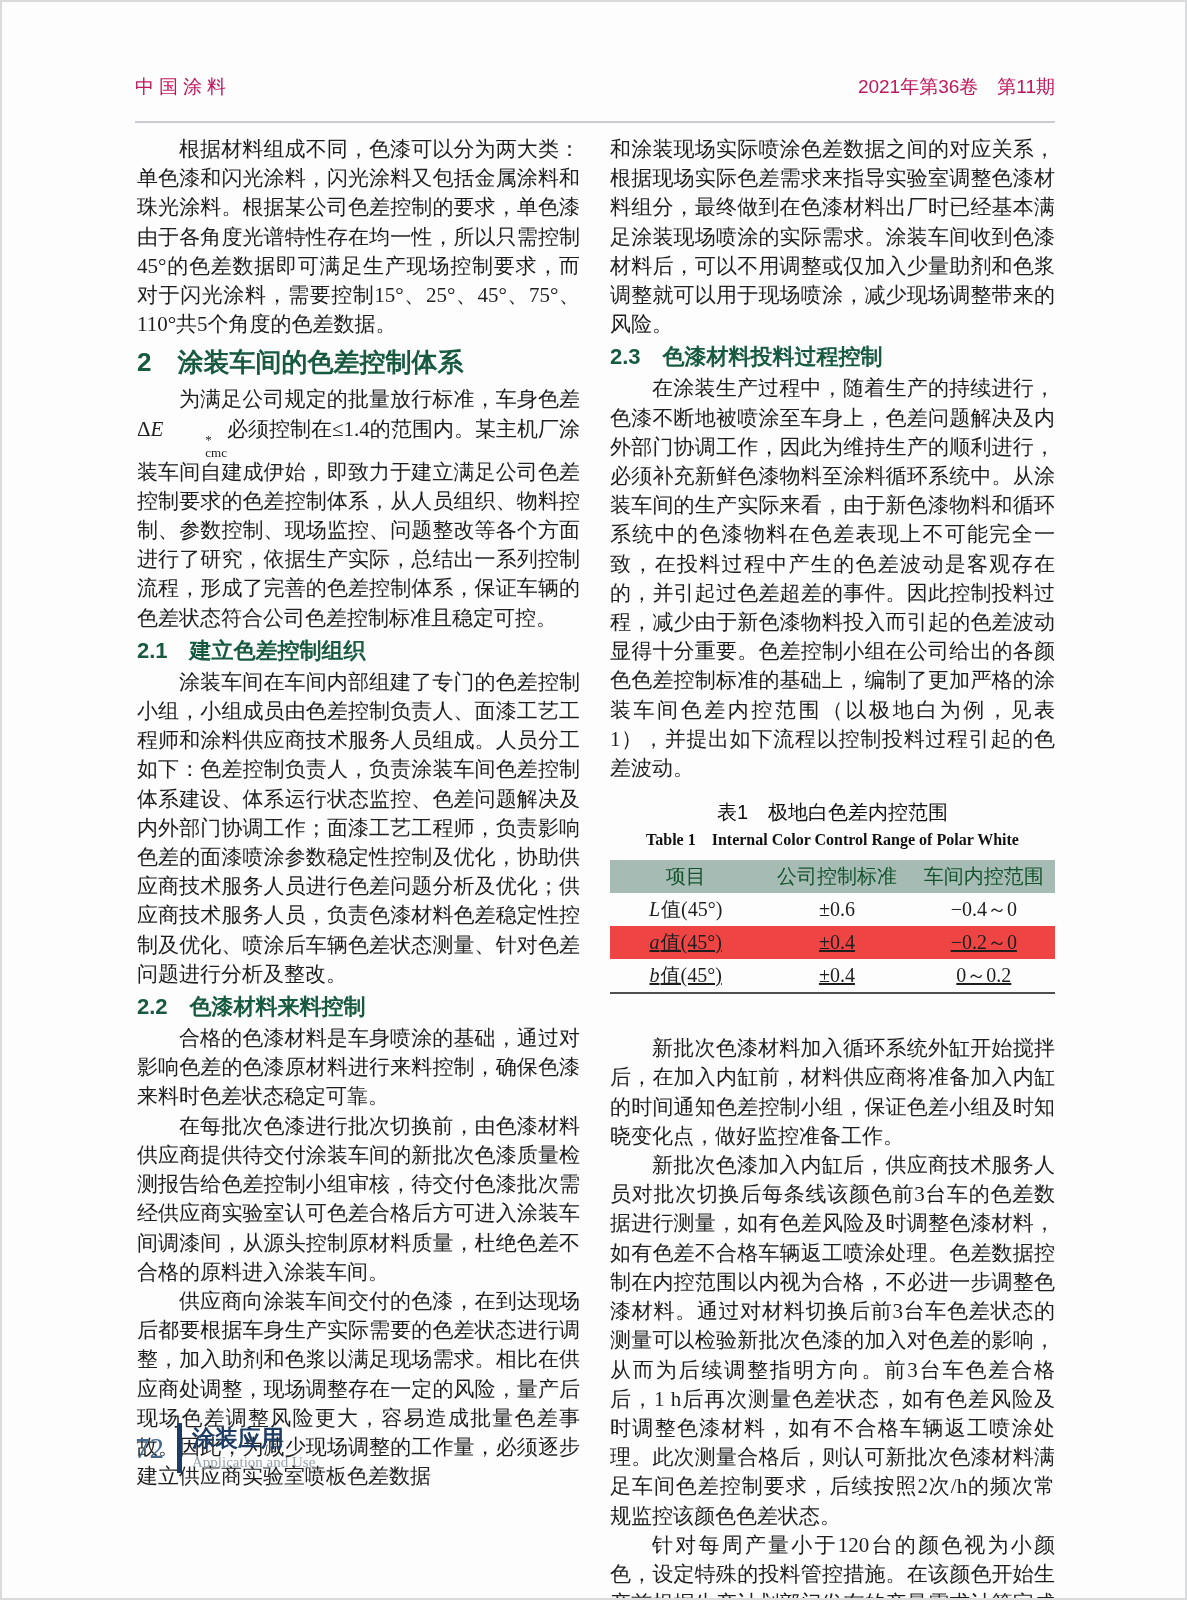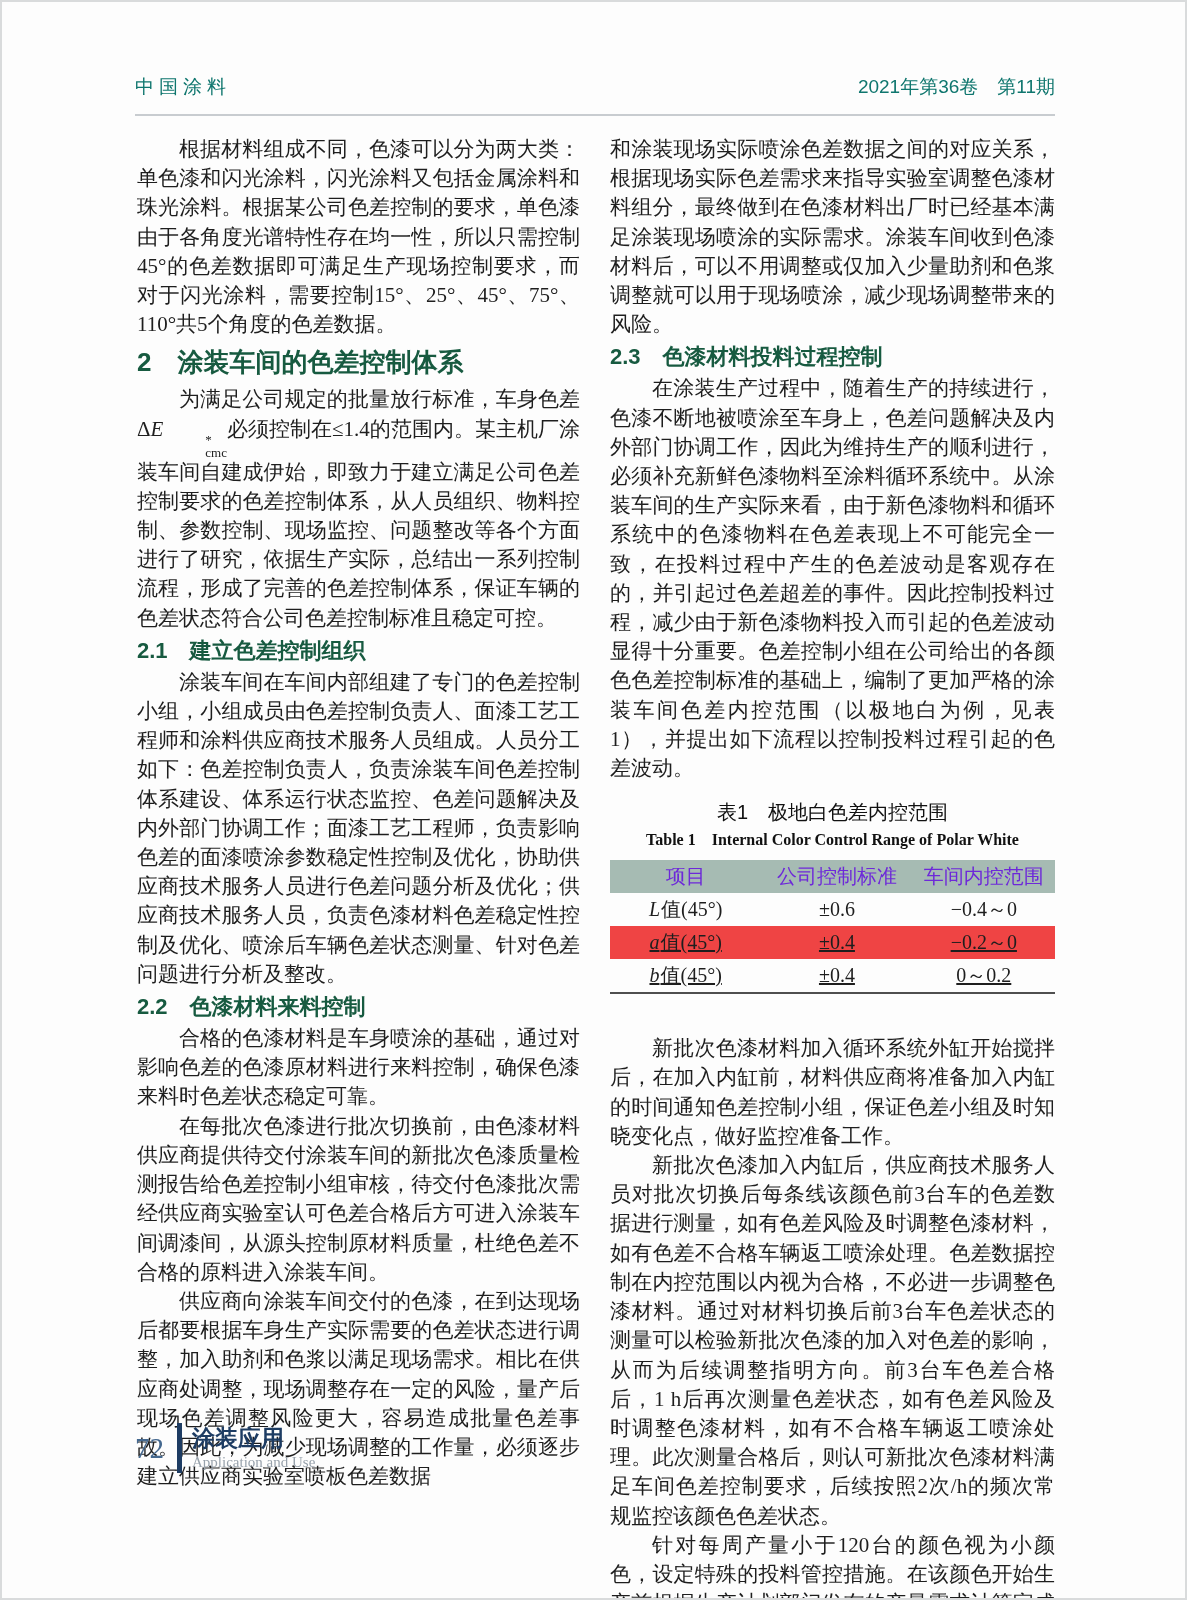--- a/index.html
+++ b/index.html
@@ -11,23 +11,23 @@
     border:2px solid #d9dbdc;
     overflow:hidden;
     font-family:"Liberation Serif","DejaVu Serif",serif;
     color:#1e1e1e;
   }
 
   
   .header {
     position:absolute; left:133px; top:72px; width:920px;
     display:flex; justify-content:space-between; align-items:flex-end;
-    padding-bottom:14px; border-bottom:2px solid #c8ccd0;
+    padding-bottom:21px; border-bottom:2px solid #c8ccd0;
     font-family:"Liberation Sans","DejaVu Sans",sans-serif;
-    font-size:19px; color:#0f766e;
+    font-size:19px; color:#be185d;
   }
   .journal-name { letter-spacing:5px; }
 
   
   .col { position:absolute; top:133px; }
   .col-left  { left:135px; width:443px; }
   .col-right { left:608px; width:445px; }
 
   .para {
     margin:0;
@@ -67,21 +67,21 @@
   }
   .t-cap-en {
     text-align:center; font-family:"Liberation Serif","DejaVu Serif",serif;
     font-weight:bold; font-size:16px; color:#111; margin-top:4px;
   }
   table { width:100%; border-collapse:collapse; margin-top:9px; }
   th {
     background:#a6bbb3;
     font-family:Liberation Mono, monospace;
     font-weight:normal; font-size:20px; height:31px; text-align:center;
-    color:#6d28d9;
+    color:#14532d;
   }
   td {
     font-size:20px; height:31px; text-align:center;
     font-family:"Liberation Serif","DejaVu Serif",serif;
   }
   tr.alt { background:#ef4444;text-decoration:underline; }
   tbody tr:last-child td { border-bottom:2px solid #4f4f4f;text-decoration:underline; }
   .lt { font-style:italic; padding-right:1px; }
   th:nth-child(1), td:nth-child(1) { width:34%; }
   th:nth-child(2), td:nth-child(2) { width:34%; }

